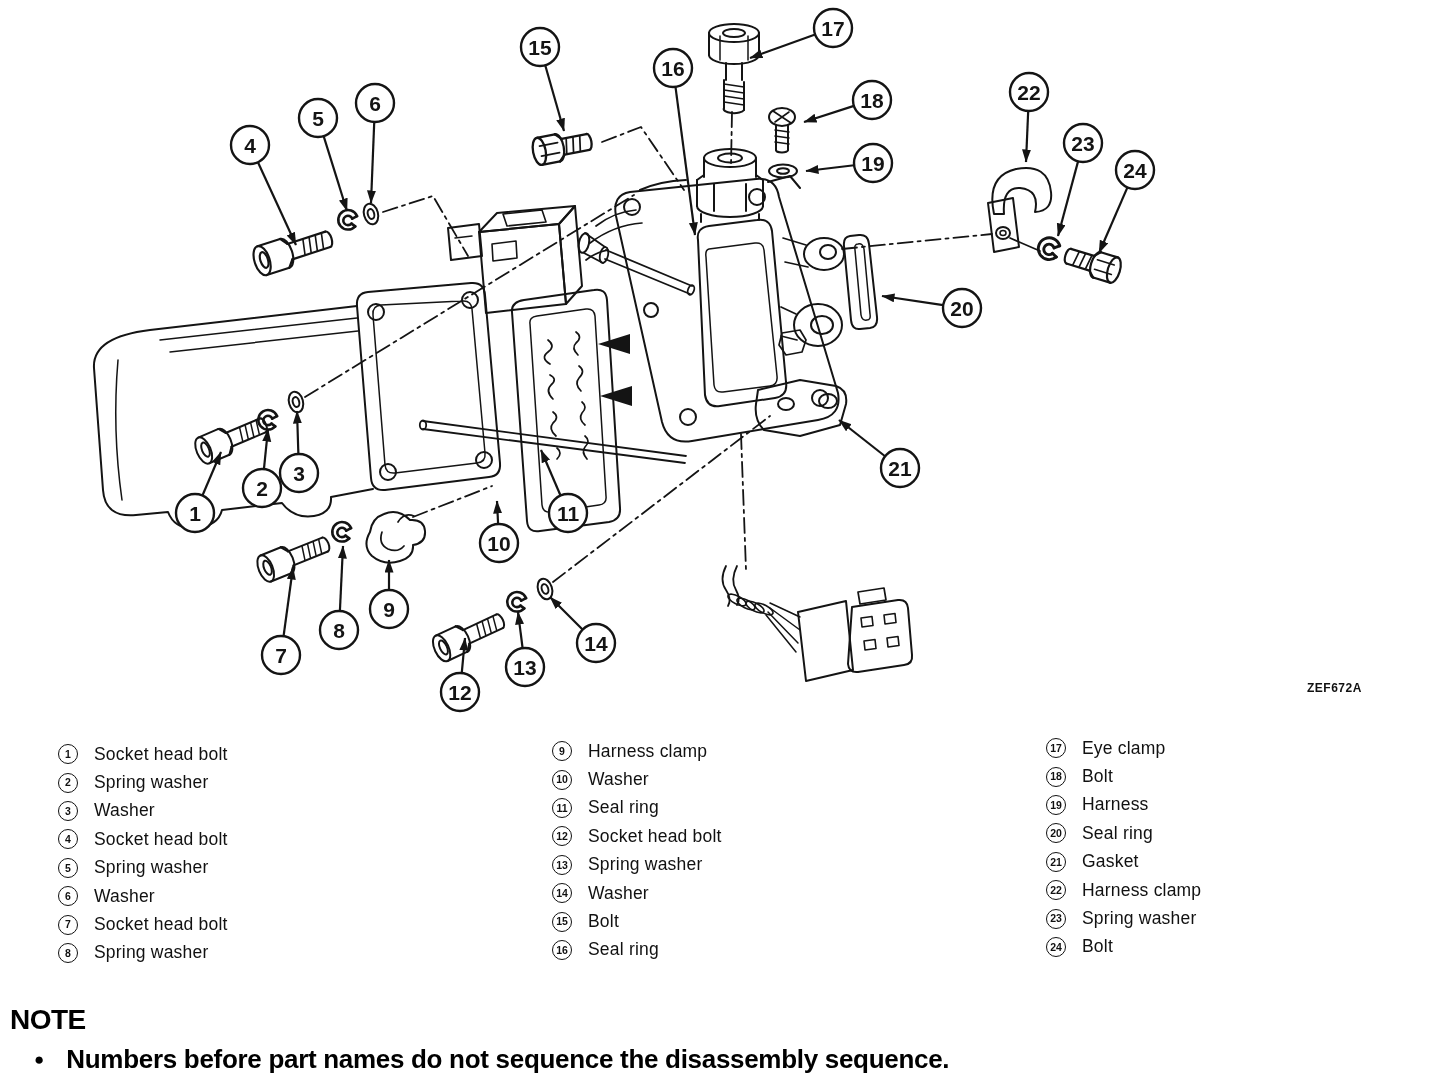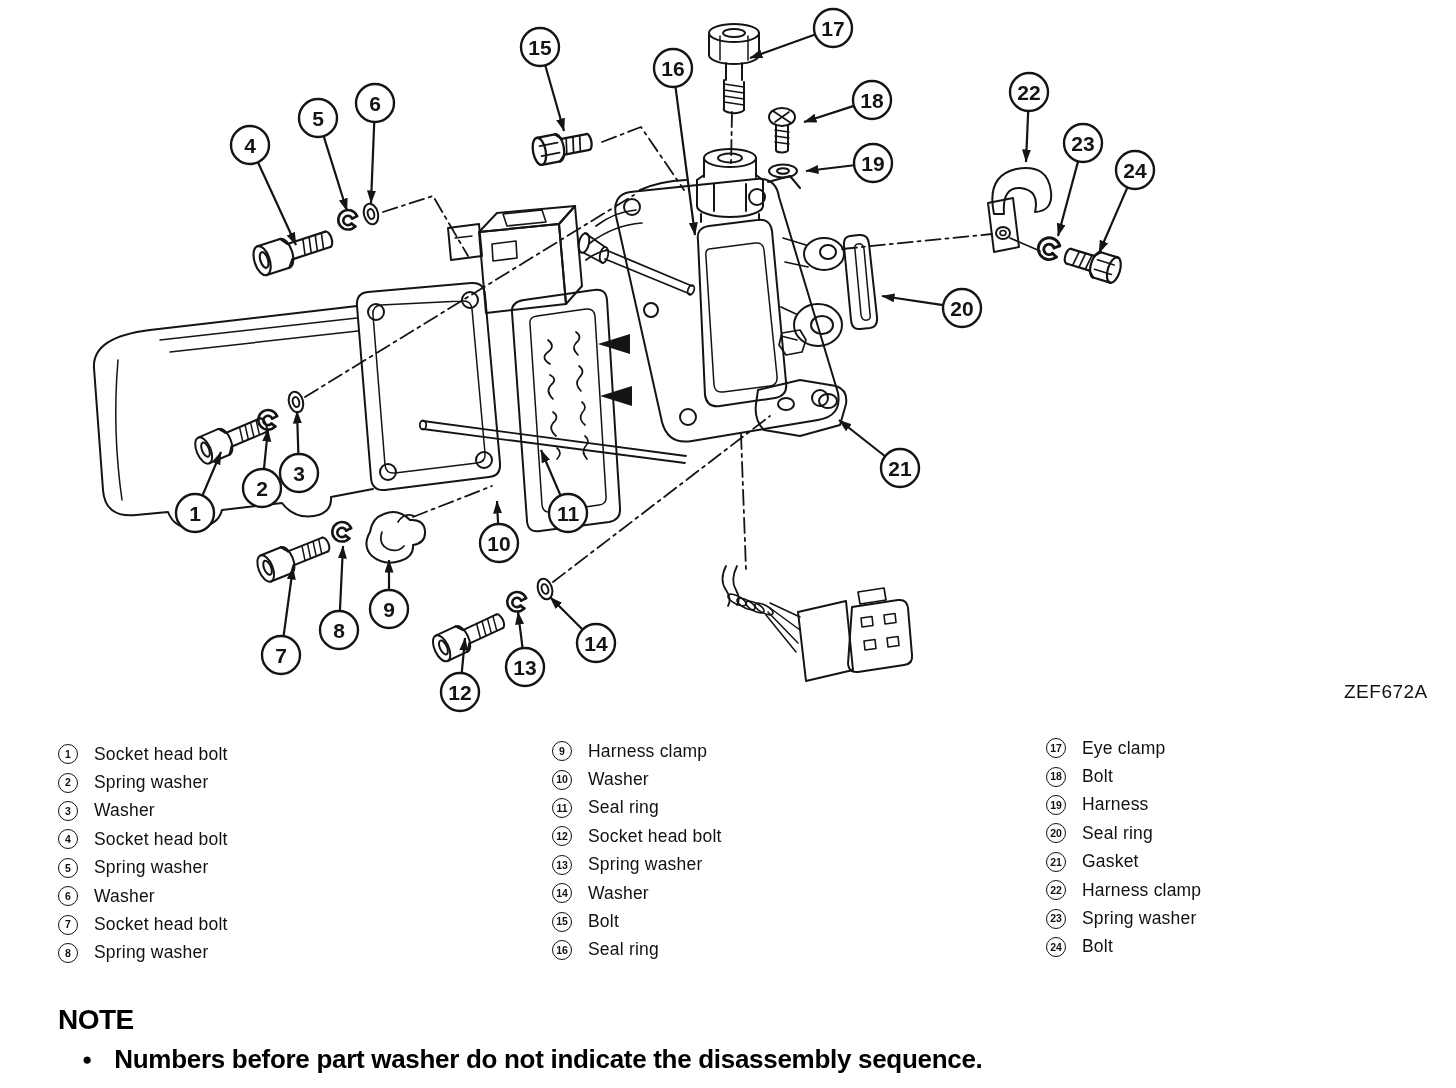--- a/index.html
+++ b/index.html
@@ -5,22 +5,22 @@
   html,body{margin:0;padding:0;background:#fff;}
   .page{position:relative;width:1456px;height:1088px;background:#fff;overflow:hidden;
         font-family:"Liberation Sans",sans-serif;color:#111;}
   svg text{font-family:"Liberation Sans",sans-serif;}
   .legend-col{position:absolute;}
   .legend-item{display:flex;align-items:center;height:28.4px;}
   .legend-num{flex:0 0 auto;display:inline-flex;align-items:center;justify-content:center;
               width:18px;height:18px;border:1.7px solid #111;border-radius:50%;
               font-size:10.5px;font-weight:bold;margin-right:16px;line-height:1;}
   .legend-label{font-size:17.5px;letter-spacing:.2px;white-space:nowrap;text-align:center;}
-  .figcode{position:absolute;left:1344px;top:681px;font-size:19px;font-weight:normal;letter-spacing:.5px;}
-  .note{position:absolute;left:10px;top:1004px;width:1200px;color:#000;margin-left:48px;}
+  .figcode{position:absolute;left:1307px;top:681px;font-size:12px;font-weight:bold;letter-spacing:.5px;}
+  .note{position:absolute;left:10px;top:1004px;width:1200px;color:#000;}
   .note-title{font-size:28px;font-weight:bold;letter-spacing:-0.5px;}
   .note-row{display:flex;align-items:center;margin-top:8px;}
   .note-bullet{font-size:17px;margin:0 22px 0 24px;line-height:1;}
   .note-text{font-size:26px;font-weight:bold;letter-spacing:-0.3px;white-space:nowrap;}
 </style>
 </head>
 <body>
 
 <div class="page">
 
@@ -453,17 +453,17 @@
           <span class="legend-num">24</span>
           <span class="legend-label">Bolt</span>
         </div>
       </div>
   </div>
 
   <div class="note">
     <div class="note-title">NOTE</div>
     <div class="note-row">
       <span class="note-bullet">●</span>
-      <span class="note-text">Numbers before part washer do not indicate the disassembly sequence.</span>
+      <span class="note-text">Numbers before part names do not sequence the disassembly sequence.</span>
     </div>
   </div>
 
 </div>
 
 </body></html>

